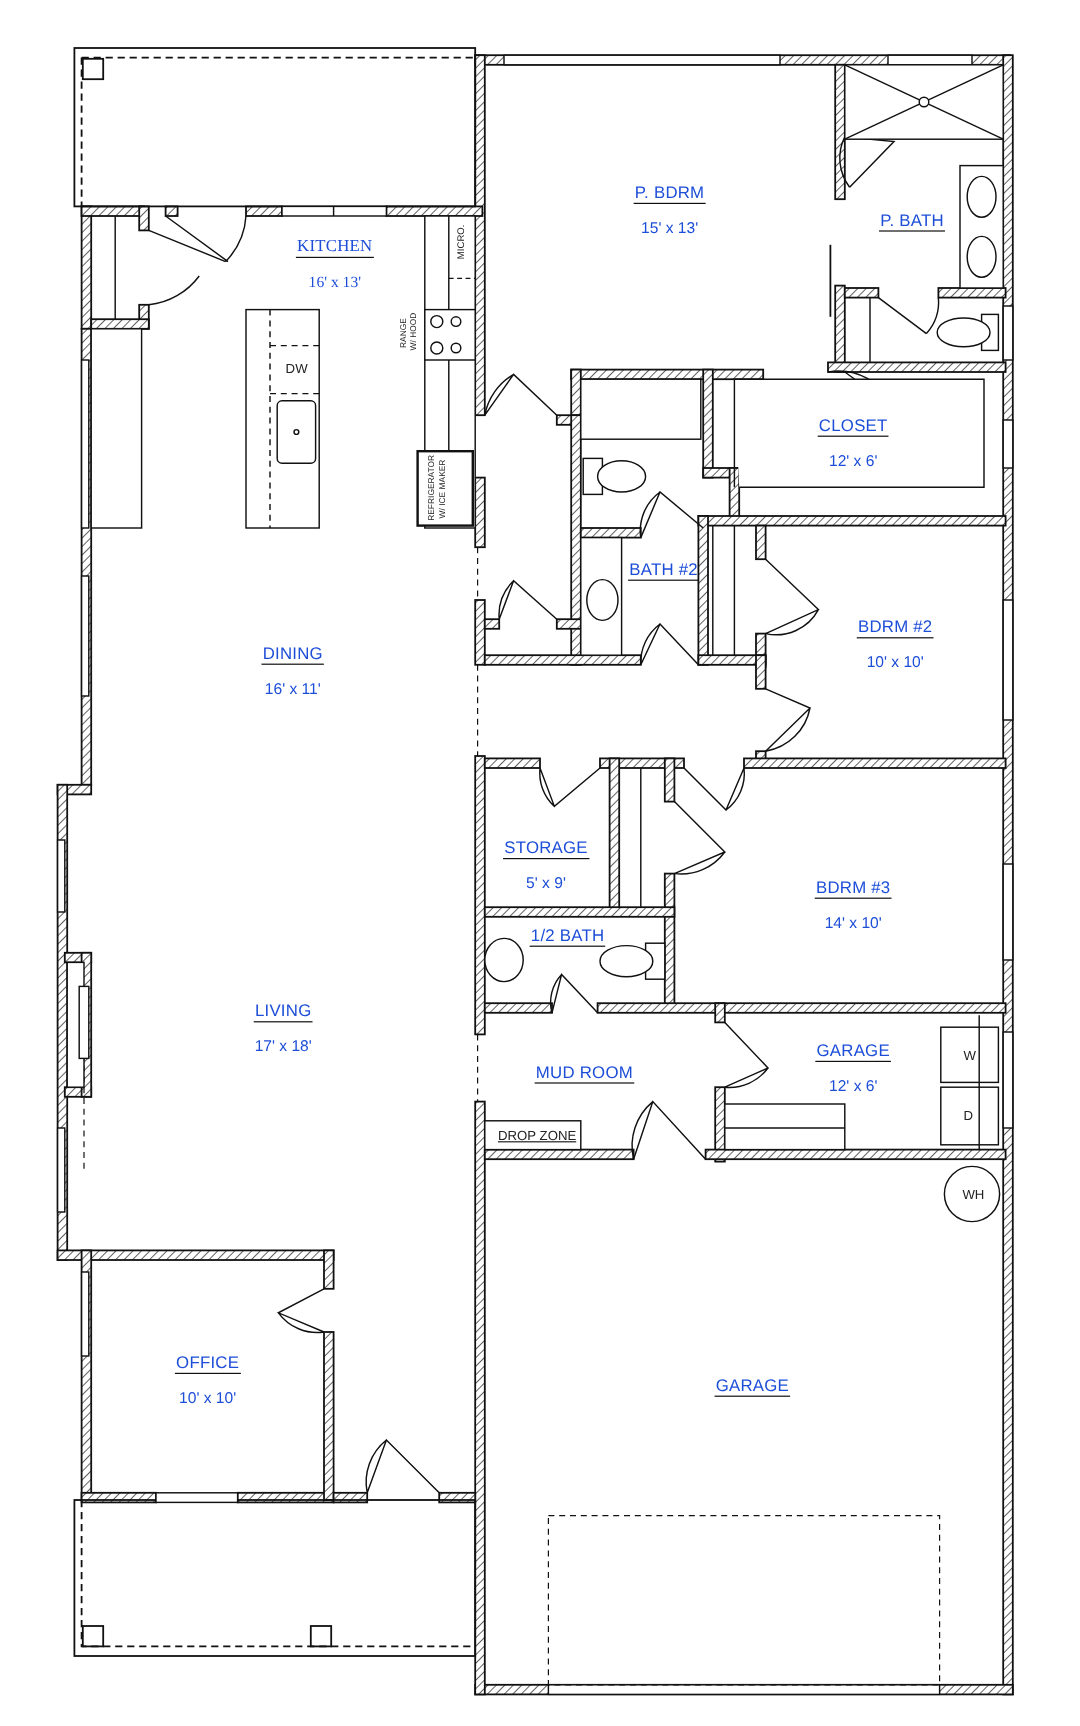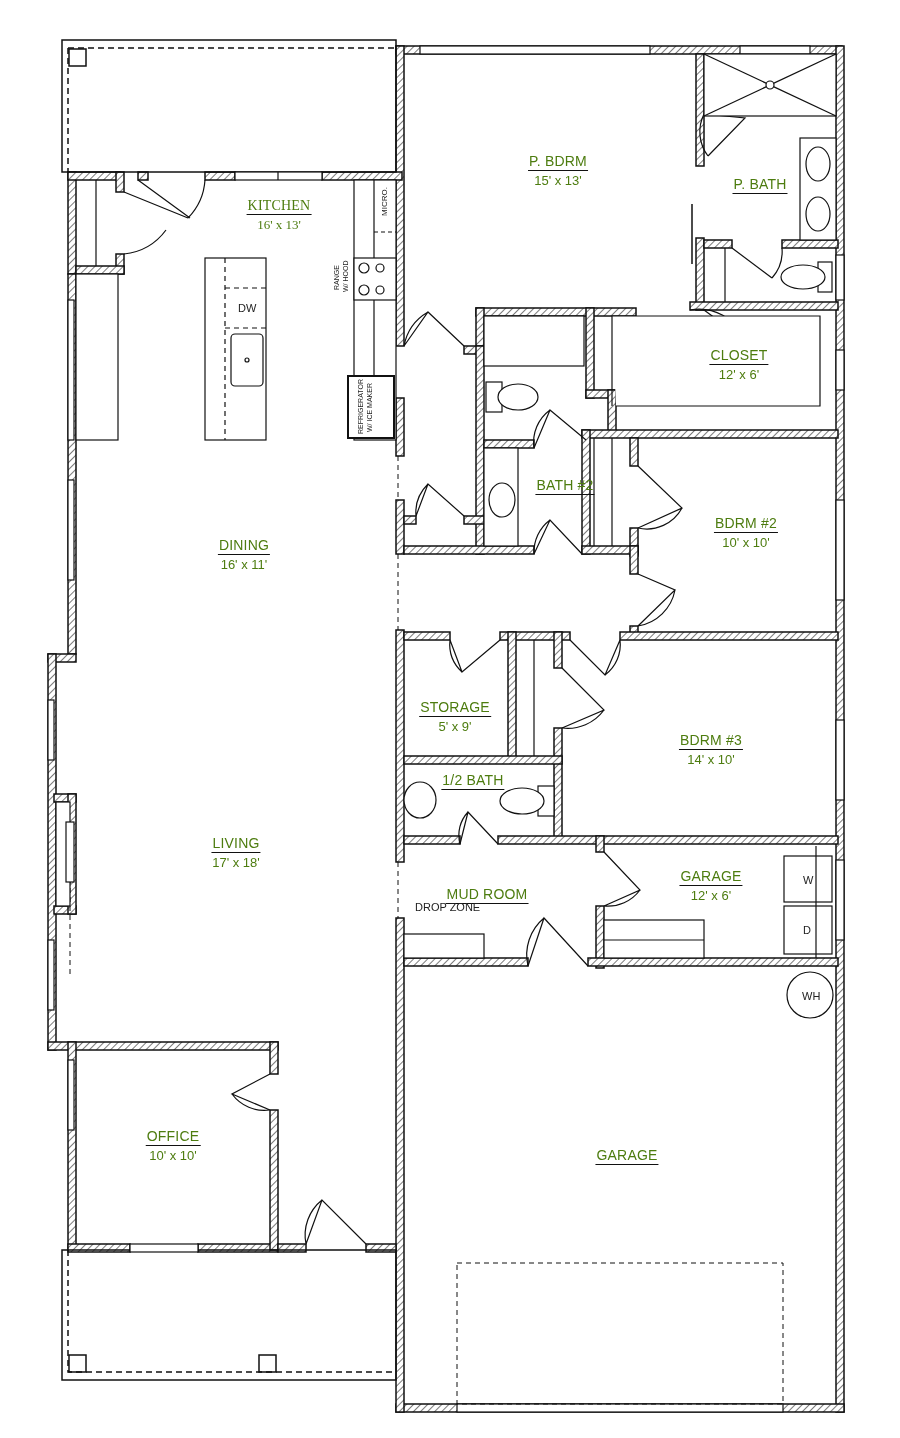--- a/index.html
+++ b/index.html
@@ -1,20 +1,20 @@
 <!DOCTYPE html>
 <html><head>
 <meta charset="utf-8">
 <style>
   html,body{margin:0;padding:0;background:#ffffff;}
   body{width:900px;height:1438px;position:relative;overflow:hidden;font-family:"Liberation Sans",sans-serif;}
   #plan{position:absolute;left:0;top:0;width:900px;height:1438px;}
-  .lbl{position:absolute;transform:translateX(-50%);text-align:center;color:#4d7c0f;white-space:nowrap;}
+  .lbl{position:absolute;transform:translateX(-50%);text-align:center;color:#1d4ed8;white-space:nowrap;}
   .lbl .name{display:inline-block;font-size:14px;letter-spacing:0.2px;border-bottom:1.5px solid #111;padding:0 1px 1px;line-height:15px;}
-  .lbl .dim{display:block;font-size:13px;line-height:17px;margin-top:1px;}
+  .lbl .dim{display:block;font-size:13px;line-height:17px;margin-top:11px;}
   .small{position:absolute;font-size:11px;color:#222;white-space:nowrap;}
   .vert{transform-origin:left top;transform:rotate(-90deg);}
 </style>
 </head>
 <body>
 
 <svg id="plan" viewBox="0 0 900 1438" xmlns="http://www.w3.org/2000/svg">
   <defs>
     <pattern id="hatch" patternUnits="userSpaceOnUse" width="5" height="5" patternTransform="rotate(45)">
       <rect width="5" height="5" fill="#fff"></rect>
@@ -242,25 +242,25 @@
   <span class="name">OFFICE</span>
   <span class="dim">10' x 10'</span>
 </div>
 <div class="lbl" style="left:558px;top:152px;">
   <span class="name">P. BDRM</span>
   <span class="dim">15' x 13'</span>
 </div>
 <div class="lbl" style="left:760px;top:175px;">
   <span class="name">P. BATH</span>
 </div>
-<div class="lbl" style="left:739px;top:346px;">
+<div class="lbl" style="left:711px;top:346px;">
   <span class="name">CLOSET</span>
   <span class="dim">12' x 6'</span>
 </div>
-<div class="lbl" style="left:553px;top:476px;margin-left:12px;">
+<div class="lbl" style="left:553px;top:466px;">
   <span class="name">BATH #2</span>
 </div>
 <div class="lbl" style="left:746px;top:514px;">
   <span class="name">BDRM #2</span>
   <span class="dim">10' x 10'</span>
 </div>
 <div class="lbl" style="left:455px;top:698px;">
   <span class="name">STORAGE</span>
   <span class="dim">5' x 9'</span>
 </div>
@@ -281,16 +281,16 @@
 <div class="lbl" style="left:627px;top:1146px;">
   <span class="name">GARAGE</span>
 </div>
 
 <span class="small" style="left:238px;top:302px;">DW</span>
 <span class="small vert" style="left:380px;top:216px;font-size:8px;">MICRO.</span>
 <span class="small vert" style="left:333px;top:290px;font-size:7px;">RANGE</span>
 <span class="small vert" style="left:342px;top:292px;font-size:7px;">W/ HOOD</span>
 <span class="small vert" style="left:357px;top:434px;font-size:7px;">REFRIGERATOR</span>
 <span class="small vert" style="left:366px;top:432px;font-size:7px;">W/ ICE MAKER</span>
-<span class="small" style="left:415px;top:901px;">DROP ZONE</span>
+<span class="small" style="left:415px;top:941px;text-decoration:underline;">DROP ZONE</span>
 <span class="small" style="left:803px;top:874px;">W</span>
 <span class="small" style="left:803px;top:924px;">D</span>
 <span class="small" style="left:802px;top:990px;">WH</span>
 
 </body></html>

